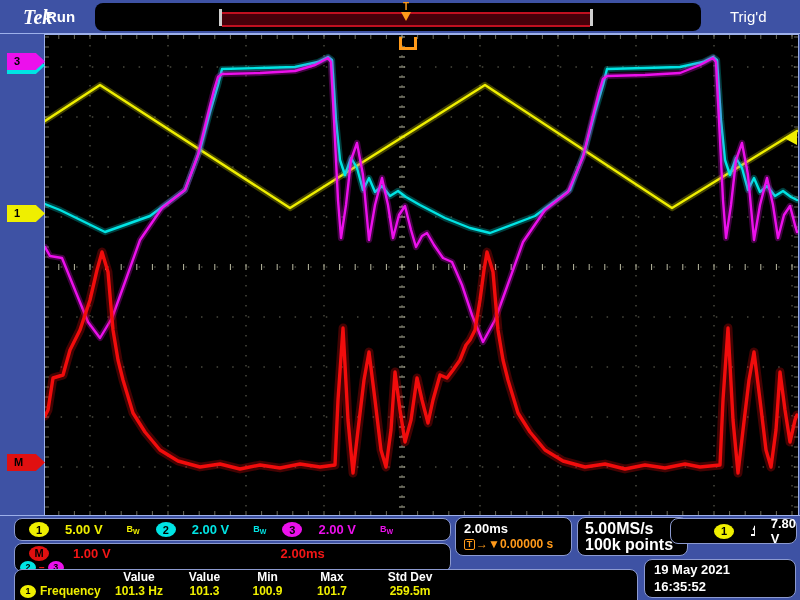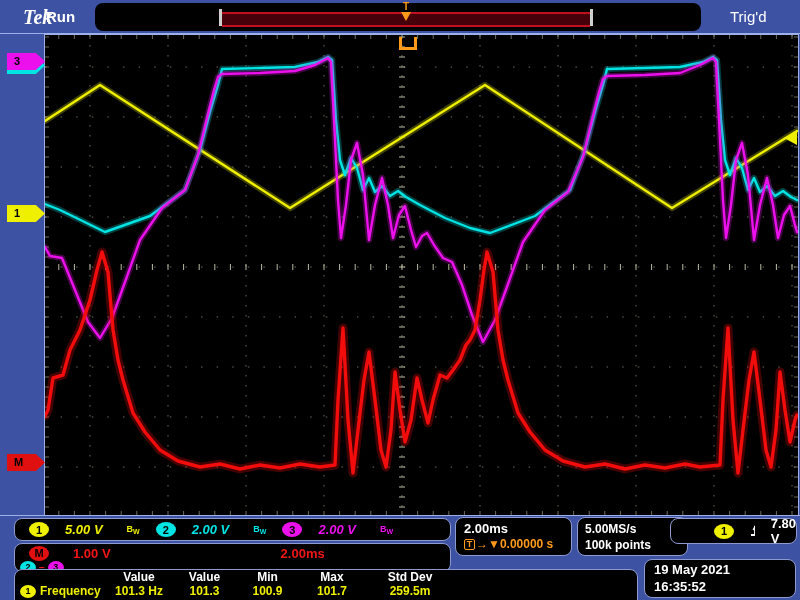--- a/index.html
+++ b/index.html
@@ -39,32 +39,32 @@
     font-weight:bold;font-size:11px;line-height:17px;text-align:left;padding-left:7px;box-sizing:border-box;
     clip-path:polygon(0 0,76% 0,100% 50%,76% 100%,0 100%);}
   
   .bbox{position:absolute;background:#000;border:1px solid #8c9ad0;border-radius:8px;box-sizing:border-box;}
   .badge{display:inline-flex;align-items:center;justify-content:center;
     width:20px;height:15px;border-radius:50%;color:#000;font-weight:bold;font-size:11px;flex:none;}
   .badge.sm{width:16px;height:13px;font-size:9px;}
   .bw{font-weight:bold;font-size:9px;}
   .bw i{font-style:normal;font-size:7px;vertical-align:-2px;}
   .row1{left:14px;top:518px;width:437px;height:23px;display:flex;align-items:center;color:#fff;}
-  .row1 .scale{font-weight:bold;font-size:13px;font-style:italic;}
+  .row1 .scale{font-weight:bold;font-size:13px;}
   .mrow{left:14px;top:543px;width:437px;height:29px;color:#f21616;}
   .mline1{display:flex;align-items:center;height:16px;padding-top:1px;}
   .mline1 .scale{font-weight:bold;font-size:13px;}
   .mline2{display:flex;align-items:center;height:12px;gap:3px;padding-left:5px;color:#f21616;
     font-weight:bold;font-size:10px;}
   .hbox{left:455px;top:517px;width:117px;height:39px;color:#fff;padding:3px 0 0 8px;}
   .hbox .tb{font-weight:bold;font-size:13px;}
   .hbox .dl{color:#ff9a1a;font-weight:bold;font-size:12px;display:flex;align-items:center;margin-top:1px;}
   .tsq{display:inline-block;border:1px solid #ff9a1a;font-size:9px;line-height:9px;width:9px;text-align:center;
     border-radius:2px;margin-right:1px;}
-  .abox{left:577px;top:517px;width:111px;height:39px;color:#fff;font-weight:bold;font-size:12px;
+  .abox{left:577px;top:517px;width:111px;height:39px;color:#fff;font-weight:bold;font-size:16px;
     padding:3px 0 0 7px;line-height:16px;}
   .tbox{left:670px;top:518px;width:127px;height:26px;display:flex;align-items:center;color:#fff;
     font-weight:bold;font-size:13px;}
   .meas{left:14px;top:569px;width:624px;height:42px;
     display:grid;grid-template-columns:90px 68px 63px 63px 66px 90px auto;
     grid-template-rows:14px 14px;align-items:center;}
   .meas .h{color:#fff;font-weight:bold;font-size:12px;text-align:center;}
   .meas .v{color:#efef00;font-weight:bold;font-size:12px;text-align:center;white-space:nowrap;}
   .meas .src{display:flex;align-items:center;gap:4px;padding-left:5px;color:#efef00;
     font-weight:bold;font-size:12px;white-space:nowrap;}

